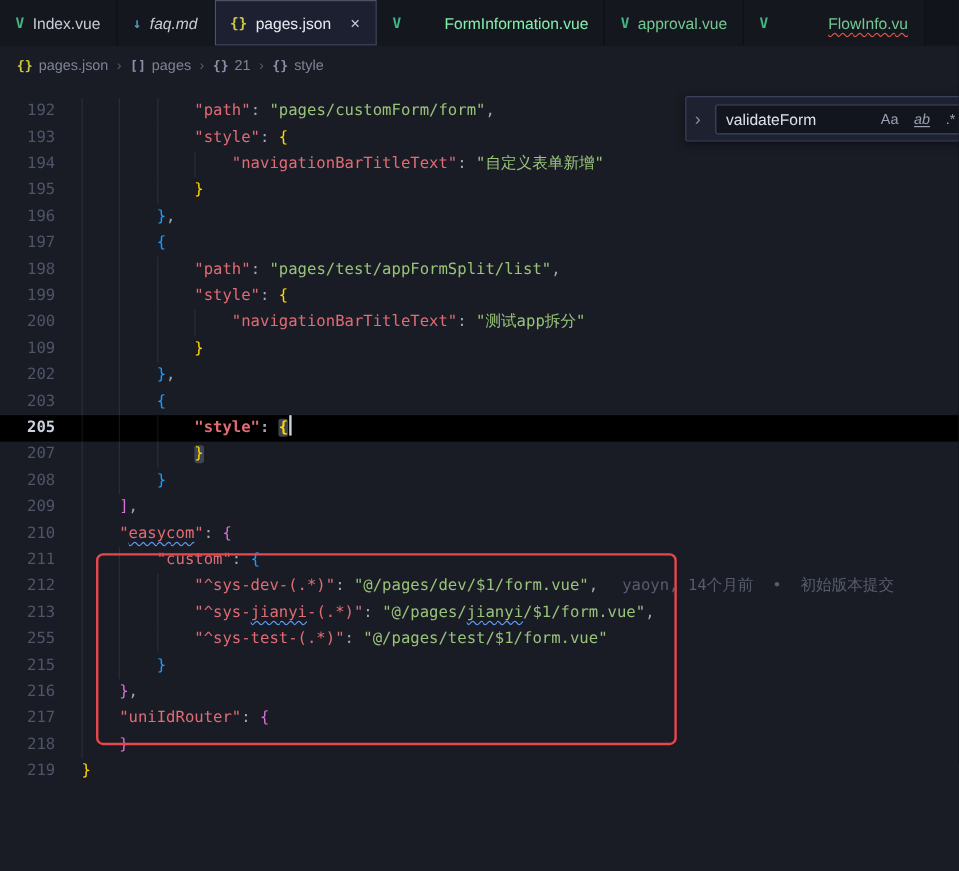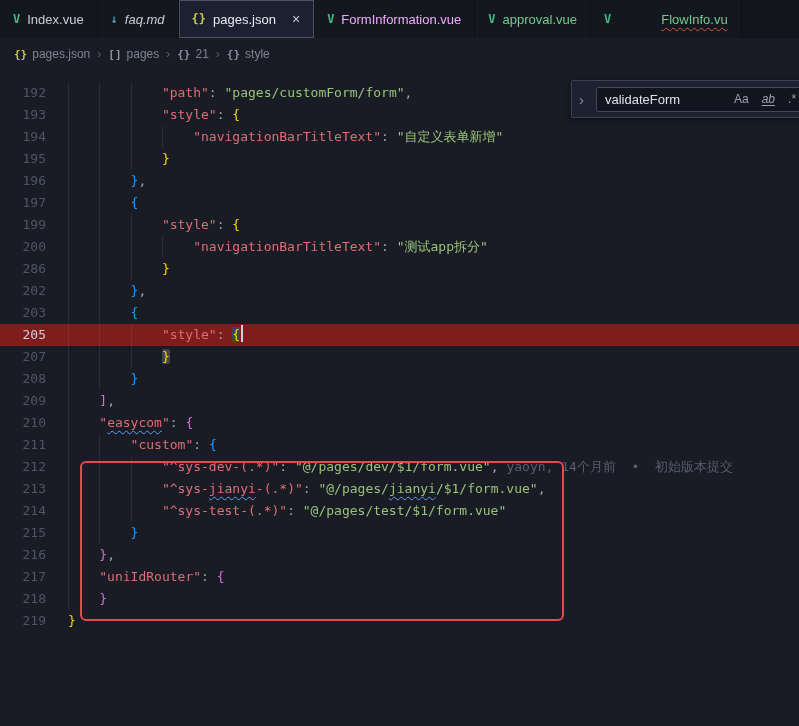--- a/index.html
+++ b/index.html
@@ -21,37 +21,37 @@
   .breadcrumb{height:32px;display:flex;align-items:center;padding-left:14px;gap:7px;
               color:#7d8496;font-size:12px;background:#1a1c25;}
   .crumb{display:flex;align-items:center;gap:5px;cursor:pointer;}
   .crumb-icon{font-size:11px;font-family:"DejaVu Sans Mono",monospace;font-weight:bold;}
   .crumb-sep{color:#565c70;font-size:12px;}
 
   
   .editor{position:absolute;top:70px;left:0;right:0;bottom:0;padding-top:12px;
           font-family:"DejaVu Sans Mono","Liberation Mono",monospace;font-size:13px;}
   .line{display:flex;height:22px;line-height:22px;white-space:pre;}
-  .line.current{background:#7f1d1d;}
+  .line.current{background:#000000;font-weight:bold;}
   .ln{flex:none;width:46px;text-align:right;padding-right:22px;color:#4e5568;user-select:none;}
   .line.current .ln{color:#ccd1df;}
   .code{flex:1;}
   .ind{display:inline-block;width:4ch;height:22px;vertical-align:top;box-sizing:border-box;
        border-left:1px solid rgba(122,132,162,.16);}
   .key{color:#e06c75;}
   .str{color:#98c379;}
   .pun{color:#9ea7b8;}
   .by{color:#ffd700;}
   .bp{color:#d670d6;}
   .bb{color:#179fff;}
   .match{background:#3e4452;border-radius:2px;}
   .sq{text-decoration:underline;text-decoration-style:wavy;text-decoration-color:#5b9bf8;
       text-decoration-thickness:1px;text-underline-offset:3px;}
   .cursor{display:inline-block;width:2px;height:17px;background:#ccd2e2;vertical-align:-3px;margin-left:1px;}
-  .blame{color:#575d6d;margin-left:8px;}
+  .blame{color:#575d6d;margin-left:20px;}
 
   
   .find{position:absolute;top:80px;left:571px;width:300px;height:38px;background:#1d2130;
         border:1px solid #3a4158;border-radius:2px;box-shadow:0 2px 8px rgba(0,0,0,.5);
         display:flex;align-items:center;gap:7px;padding:0 7px;z-index:5;box-sizing:border-box;}
   .find-chevron{color:#8b92a5;font-size:15px;width:10px;cursor:pointer;}
   .find-input-wrap{position:relative;flex:1;height:25px;}
   .find-input-box{width:100%;height:25px;box-sizing:border-box;background:#13151e;
         border:1px solid #3f4763;border-radius:2px;color:#dde1ec;font-size:13px;padding:0 8px;
         font-family:"Liberation Sans",sans-serif;outline:none;}
@@ -78,21 +78,21 @@
         <span class="tabicon" style="color: rgb(81, 154, 186);">↓</span>
         <span class="tablabel italic" style="color: rgb(200, 204, 214);">faq.md</span>
       </div>
       <div class="tab active">
         <span class="tabicon" style="color: rgb(203, 203, 65);">{}</span>
         <span class="tablabel" style="color: rgb(232, 234, 242);">pages.json</span>
         <span class="close">×</span>
       </div>
       <div class="tab">
         <span class="tabicon" style="color: rgb(65, 184, 131);">V</span>
-        <span class="tablabel" style="color: #f0abfc;">FormInformation.vue</span>
+        <span class="tablabel" style="color: #86efac; margin-left: 29px;">FormInformation.vue</span>
       </div>
       <div class="tab">
         <span class="tabicon" style="color: rgb(65, 184, 131);">V</span>
         <span class="tablabel" style="color: rgb(115, 201, 145);">approval.vue</span>
       </div>
       <div class="tab">
         <span class="tabicon" style="color: rgb(65, 184, 131);">V</span>
         <span class="tablabel errsq" style="color: rgb(115, 201, 145); margin-left: 43px;">FlowInfo.vu</span>
       </div>
     </div>
@@ -120,34 +120,35 @@
     </div>
 
   <div class="editor" id="editor">
     <div id="codelines">
         <div class="line"><span class="ln">192</span><span class="code"><span class="ind"></span><span class="ind"></span><span class="ind"></span><span class="key">"path"</span><span class="pun">: </span><span class="str">"pages/customForm/form"</span><span class="pun">,</span></span></div>
         <div class="line"><span class="ln">193</span><span class="code"><span class="ind"></span><span class="ind"></span><span class="ind"></span><span class="key">"style"</span><span class="pun">: </span><span class="by">{</span></span></div>
         <div class="line"><span class="ln">194</span><span class="code"><span class="ind"></span><span class="ind"></span><span class="ind"></span><span class="ind"></span><span class="key">"navigationBarTitleText"</span><span class="pun">: </span><span class="str">"自定义表单新增"</span></span></div>
         <div class="line"><span class="ln">195</span><span class="code"><span class="ind"></span><span class="ind"></span><span class="ind"></span><span class="by">}</span></span></div>
         <div class="line"><span class="ln">196</span><span class="code"><span class="ind"></span><span class="ind"></span><span class="bb">}</span><span class="pun">,</span></span></div>
         <div class="line"><span class="ln">197</span><span class="code"><span class="ind"></span><span class="ind"></span><span class="bb">{</span></span></div>
+        <div class="line"><span class="ln">198</span><span class="code"><span class="ind"></span><span class="ind"></span><span class="ind"></span><span class="key">"path"</span><span class="pun">: </span><span class="str">"pages/test/appFormSplit/list"</span><span class="pun">,</span></span></div>
         <div class="line"><span class="ln">199</span><span class="code"><span class="ind"></span><span class="ind"></span><span class="ind"></span><span class="key">"style"</span><span class="pun">: </span><span class="by">{</span></span></div>
         <div class="line"><span class="ln">200</span><span class="code"><span class="ind"></span><span class="ind"></span><span class="ind"></span><span class="ind"></span><span class="key">"navigationBarTitleText"</span><span class="pun">: </span><span class="str">"测试app拆分"</span></span></div>
-        <div class="line"><span class="ln">286</span><span class="code"><span class="ind"></span><span class="ind"></span><span class="ind"></span><span class="by">}</span></span></div>
+        <div class="line"><span class="ln">109</span><span class="code"><span class="ind"></span><span class="ind"></span><span class="ind"></span><span class="by">}</span></span></div>
         <div class="line"><span class="ln">202</span><span class="code"><span class="ind"></span><span class="ind"></span><span class="bb">}</span><span class="pun">,</span></span></div>
         <div class="line"><span class="ln">203</span><span class="code"><span class="ind"></span><span class="ind"></span><span class="bb">{</span></span></div>
         <div class="line current"><span class="ln">205</span><span class="code"><span class="ind"></span><span class="ind"></span><span class="ind"></span><span class="key">"style"</span><span class="pun">: </span><span class="by match">{</span><span class="cursor"></span></span></div>
         <div class="line"><span class="ln">207</span><span class="code"><span class="ind"></span><span class="ind"></span><span class="ind"></span><span class="by match">}</span></span></div>
         <div class="line"><span class="ln">208</span><span class="code"><span class="ind"></span><span class="ind"></span><span class="bb">}</span></span></div>
         <div class="line"><span class="ln">209</span><span class="code"><span class="ind"></span><span class="bp">]</span><span class="pun">,</span></span></div>
         <div class="line"><span class="ln">210</span><span class="code"><span class="ind"></span><span class="key">"</span><span class="key sq">easycom</span><span class="key">"</span><span class="pun">: </span><span class="bp">{</span></span></div>
         <div class="line"><span class="ln">211</span><span class="code"><span class="ind"></span><span class="ind"></span><span class="key">"custom"</span><span class="pun">: </span><span class="bb">{</span></span></div>
         <div class="line"><span class="ln">212</span><span class="code"><span class="ind"></span><span class="ind"></span><span class="ind"></span><span class="key">"^sys-dev-(.*)"</span><span class="pun">: </span><span class="str">"@/pages/dev/$1/form.vue"</span><span class="pun">,</span><span class="blame">yaoyn, 14个月前  •  初始版本提交</span></span></div>
         <div class="line"><span class="ln">213</span><span class="code"><span class="ind"></span><span class="ind"></span><span class="ind"></span><span class="key">"^sys-</span><span class="key sq">jianyi</span><span class="key">-(.*)"</span><span class="pun">: </span><span class="str">"@/pages/</span><span class="str sq">jianyi</span><span class="str">/$1/form.vue"</span><span class="pun">,</span></span></div>
-        <div class="line"><span class="ln">214</span><span class="code"><span class="ind"></span><span class="ind"></span><span class="ind"></span><span class="key">"^sys-test-(.*)"</span><span class="pun">: </span><span class="str">"@/pages/test/$1/form.vue"</span></span></div>
+        <div class="line"><span class="ln">255</span><span class="code"><span class="ind"></span><span class="ind"></span><span class="ind"></span><span class="key">"^sys-test-(.*)"</span><span class="pun">: </span><span class="str">"@/pages/test/$1/form.vue"</span></span></div>
         <div class="line"><span class="ln">215</span><span class="code"><span class="ind"></span><span class="ind"></span><span class="bb">}</span></span></div>
         <div class="line"><span class="ln">216</span><span class="code"><span class="ind"></span><span class="bp">}</span><span class="pun">,</span></span></div>
         <div class="line"><span class="ln">217</span><span class="code"><span class="ind"></span><span class="key">"uniIdRouter"</span><span class="pun">: </span><span class="bp">{</span></span></div>
         <div class="line"><span class="ln">218</span><span class="code"><span class="ind"></span><span class="bp">}</span></span></div>
         <div class="line"><span class="ln">219</span><span class="code"><span class="by">}</span></span></div>
       </div>
   </div>
 
   <div class="find">
     <span class="find-chevron">›</span>

